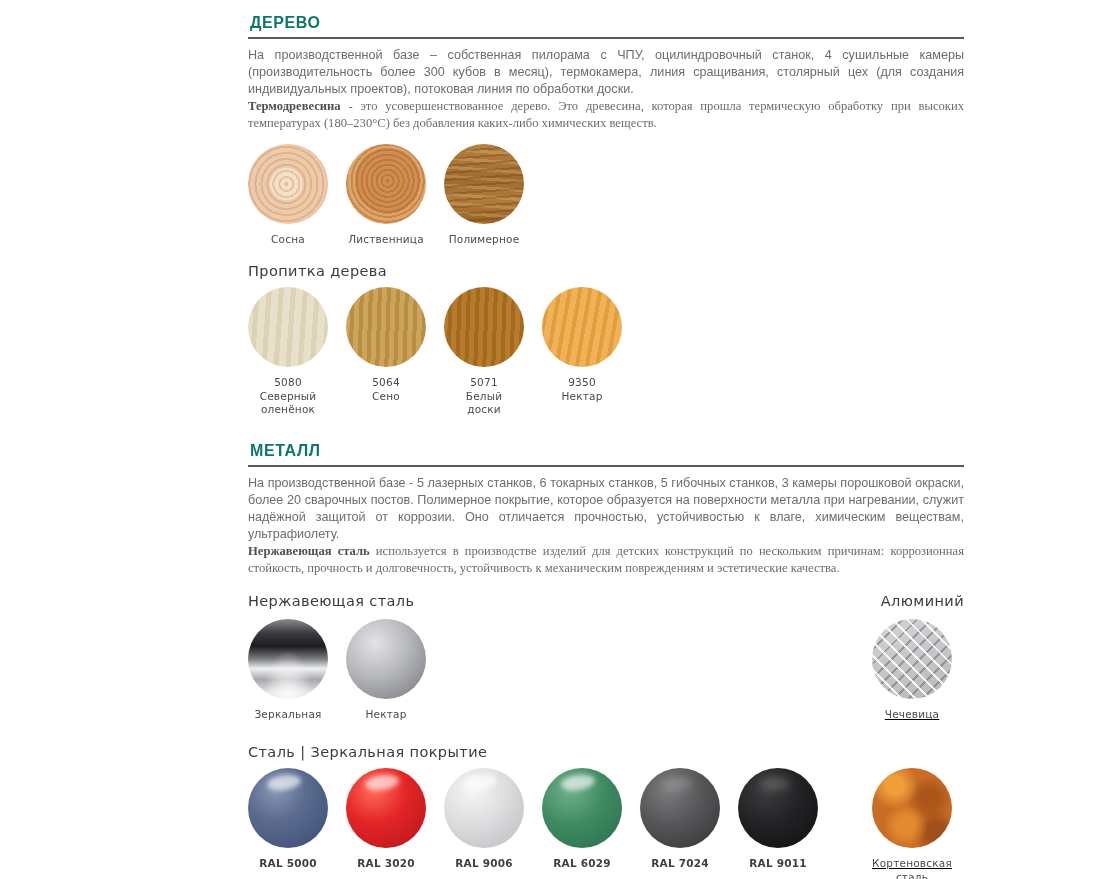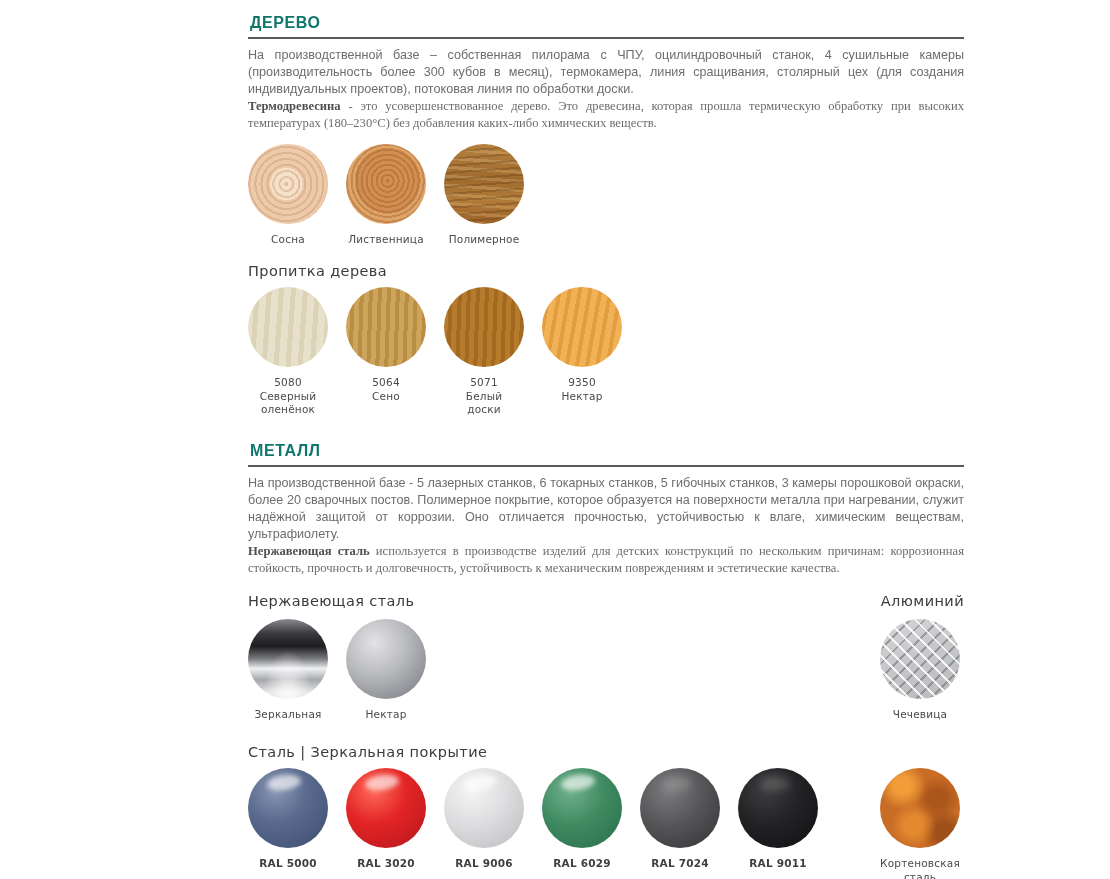--- a/index.html
+++ b/index.html
@@ -25,21 +25,21 @@
 
   
   .sub-title{
     margin:0;font-family:"DejaVu Sans",sans-serif;font-weight:normal;
     font-size:14.5px;color:#3c3c3c;letter-spacing:.4px;
   }
 
   
   .row{display:flex;align-items:flex-start;}
   .cell{width:80px;margin-right:18px;text-align:center;flex:0 0 auto;}
-  .cell.right{margin-left:auto;margin-right:4px;}
+  .cell.right{margin-left:auto;margin-right:12px;text-decoration:underline;}
   .circle{width:80px;height:80px;border-radius:50%;position:relative;margin:0 auto;}
   .lbl{
     margin:9px -13px 0 -13px;font-family:"DejaVu Sans",sans-serif;
     font-size:10.5px;line-height:1.32;color:#4a4a4a;letter-spacing:.2px;
   }
   .lbl .code{display:block;}
   .lbl .code.bold{font-weight:bold;color:#3f3f3f;}
   .lbl .nm{display:block;max-width:72px;margin:0 auto;}
   .lbl .nm.wide{max-width:92px;}
 

